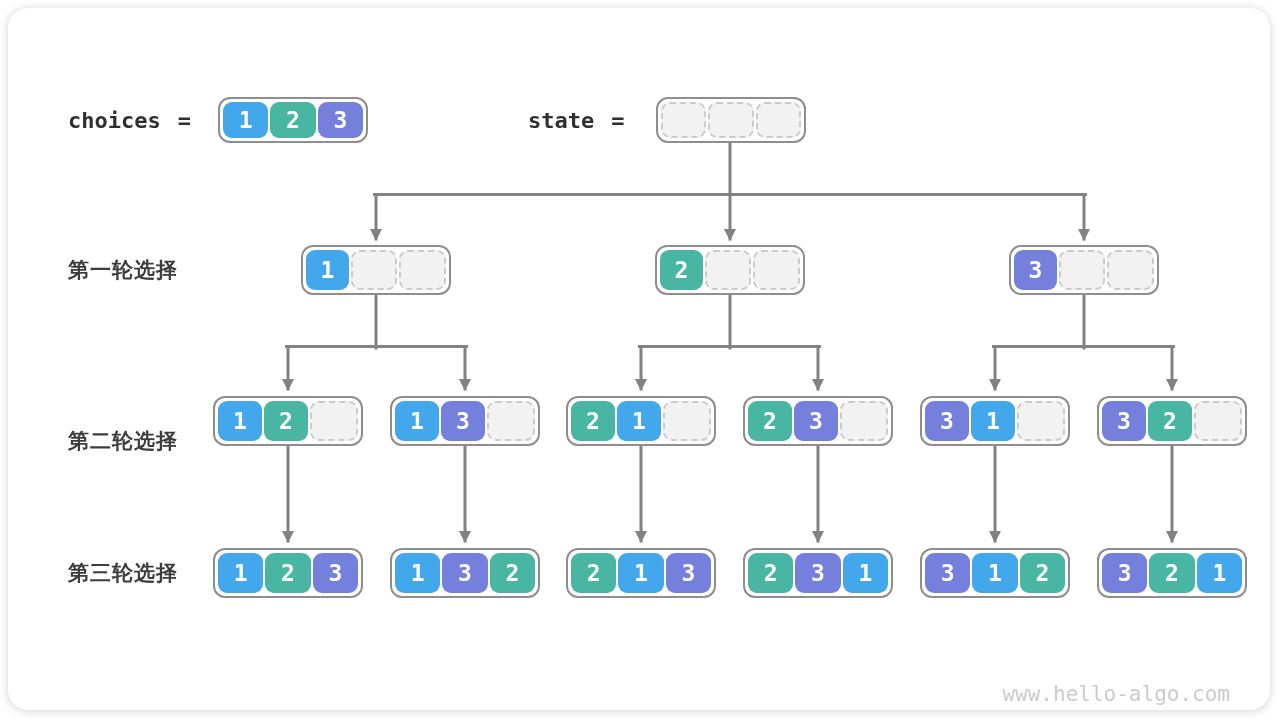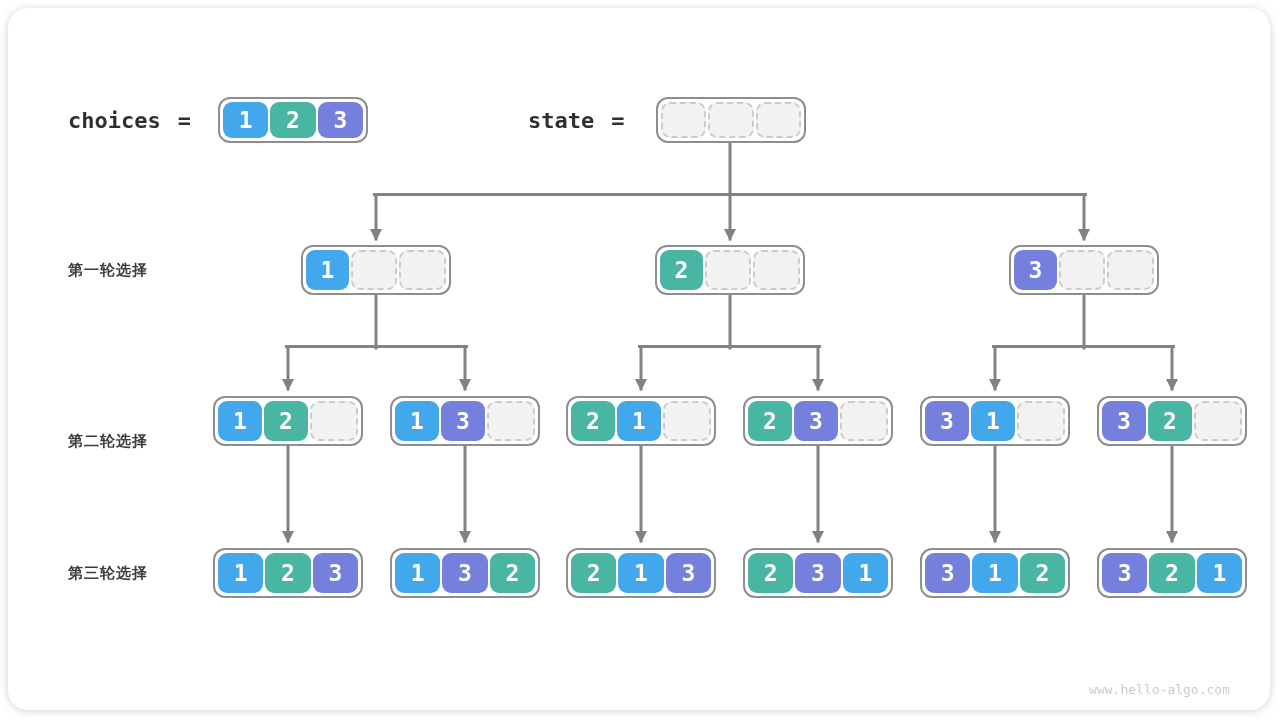--- a/index.html
+++ b/index.html
@@ -46,21 +46,21 @@
     font-weight: bold;
     font-size: 22px;
     color: var(--code-text, #2F2F2F);
   }
   .row-label {
     position: absolute;
     left: 60px;
     height: 50px;
     display: flex;
     align-items: center;
-    font-size: 15px;
+    font-size: 21px;
     font-weight: 600;
     color: var(--label-text, #3D3D3D);
     letter-spacing: 1px;
   }
   .array-box {
     position: absolute;
     width: 150px;
     box-sizing: border-box;
     background: #ffffff;
     border: 2px solid var(--box-border, #8E8E8E);
@@ -86,21 +86,21 @@
   }
   .cell.empty {
     background: var(--empty-bg, #F2F2F2);
     border: 2px dashed var(--empty-border, #CBCBCB);
   }
   .watermark {
     position: absolute;
     right: 40px;
     top: 674px;
     font-family: "DejaVu Sans Mono", monospace;
-    font-size: 13px;
+    font-size: 21px;
     color: var(--watermark-text, #CBCBCB);
   }
 </style>
 </head>
 <body>
 
 <div class="canvas">
   <div class="card">
 
     <svg class="connectors" viewBox="0 0 1280 720" xmlns="http://www.w3.org/2000/svg">

